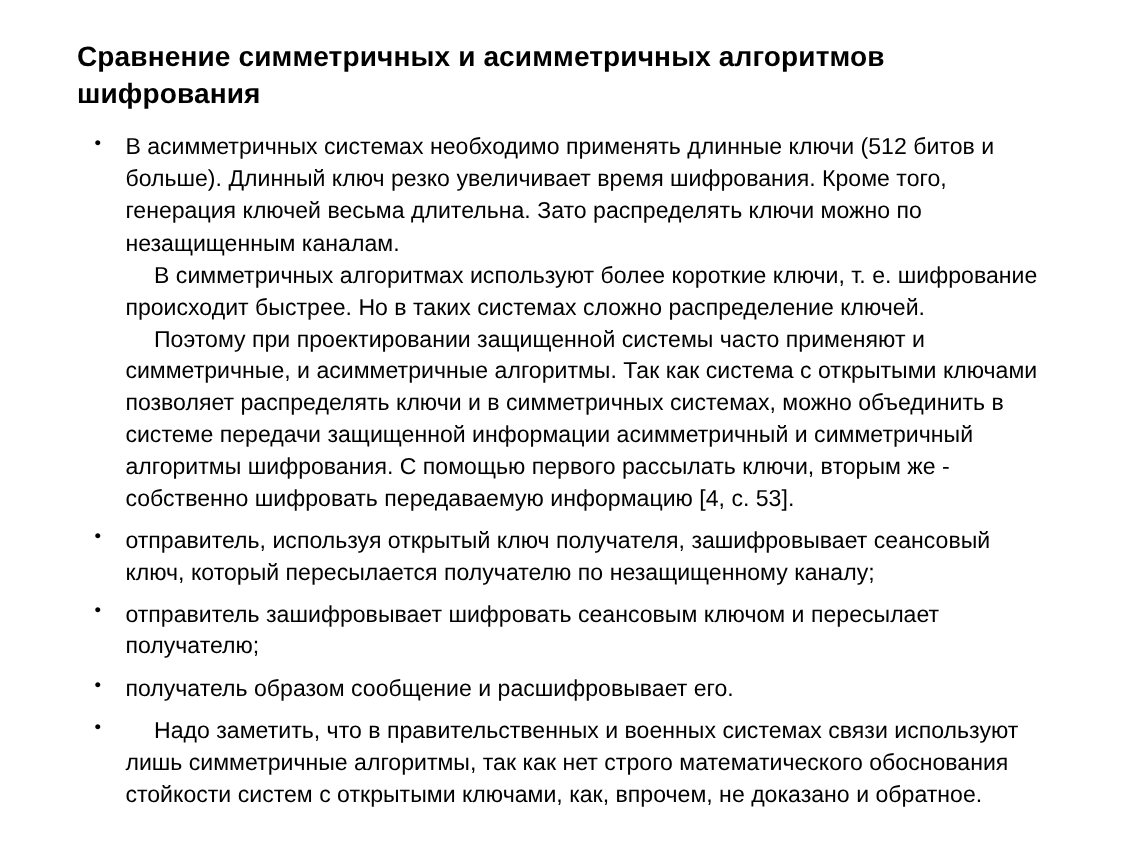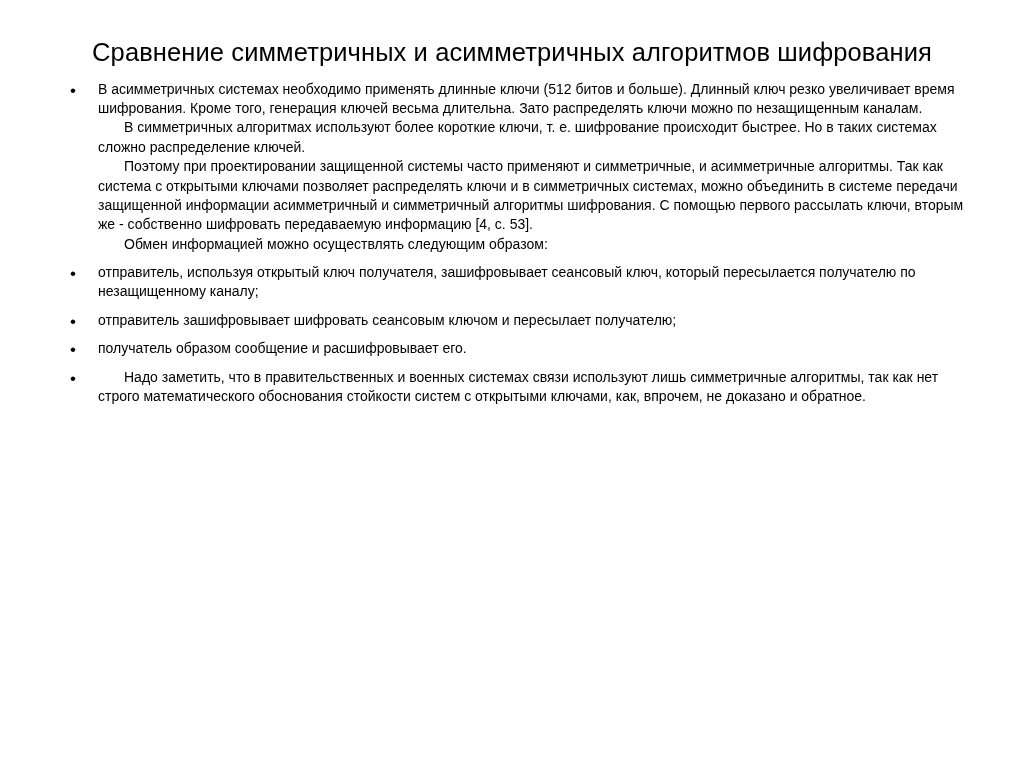--- a/index.html
+++ b/index.html
@@ -16,32 +16,32 @@
   }
   .slide {
     position: relative;
     width: 1024px;
     height: 767px;
     box-sizing: border-box;
     padding: 30px 58px 0 58px;
   }
   .slide-title {
     font-size: 25.5px;
-    font-weight: normal;
-    text-align: center;
+    font-weight: bold;
+    text-align: left;
     line-height: 1.32;
     letter-spacing: 0.1px;
     margin: 6px 0 10px 0;
     padding: 0 12px;
   }
   .body-list {
-    margin: 0;
+    margin: 16px;
     padding: 0;
     list-style: none;
-    font-size: 14px;
+    font-size: 21px;
     line-height: 1.385;
   }
   .body-list > li {
     position: relative;
     padding-left: 40px;
     margin-bottom: 0;
   }
   .body-list > li.gap {
     margin-top: 9px;
   }
@@ -69,21 +69,20 @@
 <div class="slide">
 
   <h1 class="slide-title">Сравнение симметричных и асимметричных алгоритмов шифрования</h1>
 
   <ul class="body-list">
 
     <li>
       <p class="para"><span>В асимметричных системах необходимо применять длинные ключи (512 битов и больше). Длинный ключ резко увеличивает время шифрования. Кроме того, генерация ключей весьма длительна. Зато распределять ключи можно по незащищенным каналам.</span></p>
       <p class="para"><span class="indent"></span><span>В симметричных алгоритмах используют более короткие ключи, т. е. шифрование происходит быстрее. Но в таких системах сложно распределение ключей.</span></p>
       <p class="para"><span class="indent"></span><span>Поэтому при проектировании защищенной системы часто применяют и симметричные, и асимметричные алгоритмы. Так как система с открытыми ключами позволяет распределять ключи и в симметричных системах, можно объединить в системе передачи защищенной информации асимметричный и симметричный алгоритмы шифрования. С помощью первого рассылать ключи, вторым же - собственно шифровать передаваемую информацию [4, с. 53].</span></p>
-      <p class="para"><span class="indent"></span><span>Обмен информацией можно осуществлять следующим образом:</span></p>
     </li>
 
 
     <li class="gap">
       <p class="para"><span>отправитель, используя открытый ключ получателя, зашифровывает сеансовый ключ, который пересылается получателю по незащищенному каналу;</span></p>
     </li>
 
 
     <li class="gap">
       <p class="para"><span>отправитель зашифровывает шифровать сеансовым ключом и пересылает получателю;</span></p>

